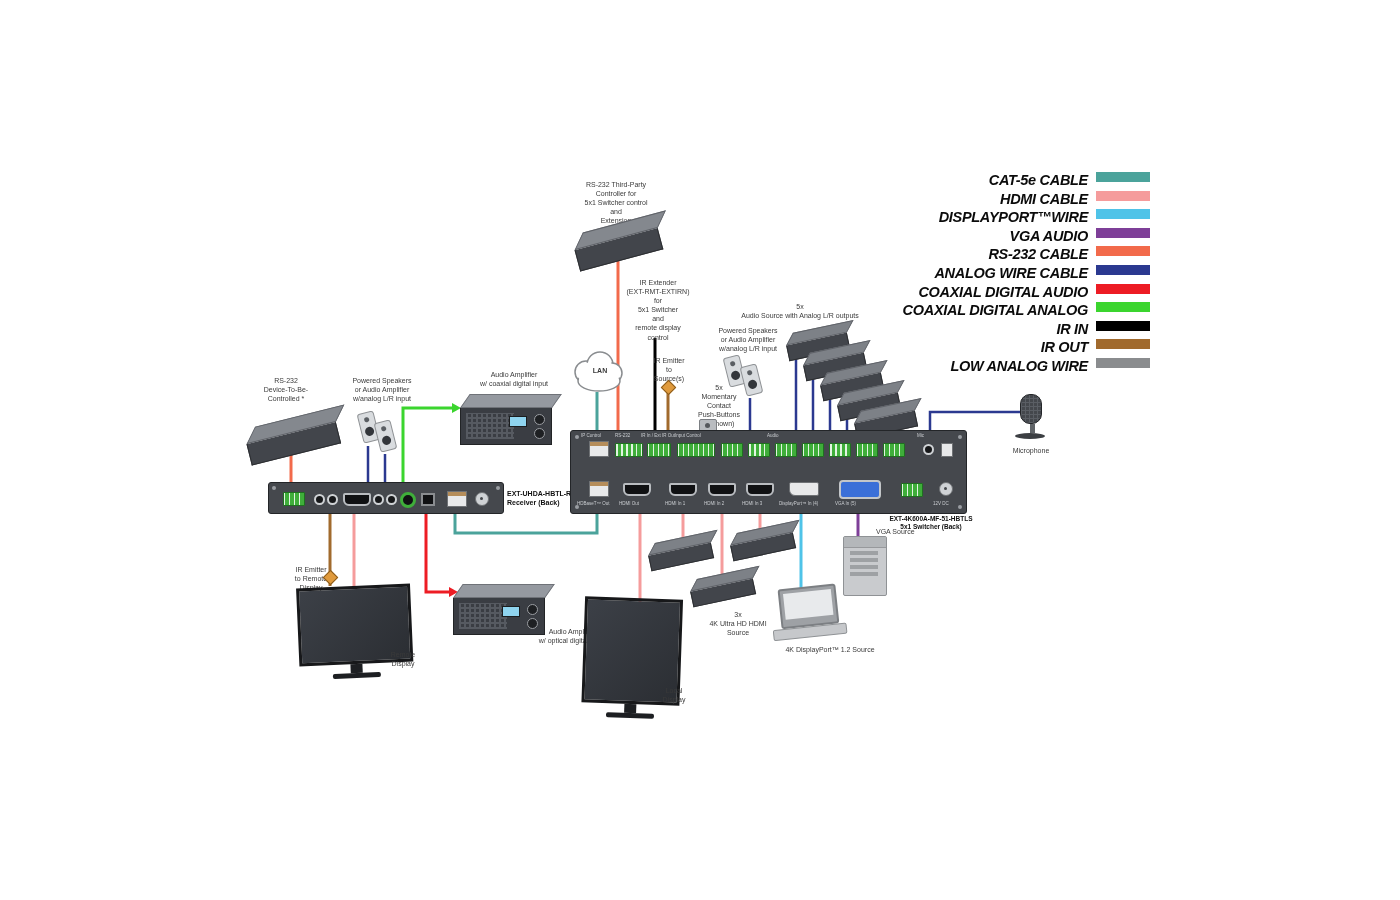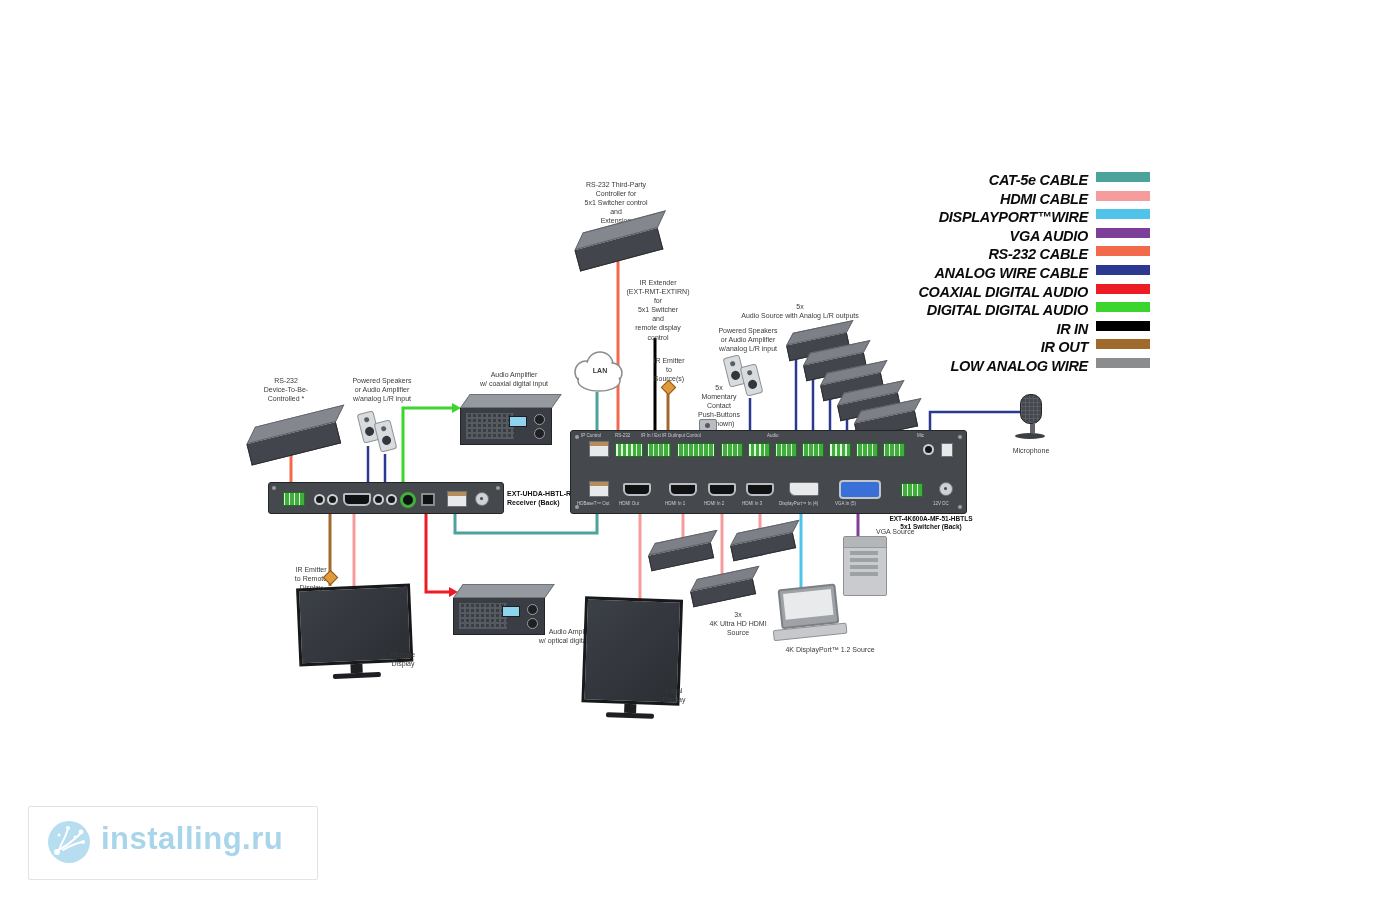--- a/index.html
+++ b/index.html
@@ -168,21 +168,21 @@
       </div>
       <div class="legend-row">
         <span class="legend-label">ANALOG WIRE CABLE</span>
         <span class="legend-swatch" style="background: rgb(43, 57, 144);"></span>
       </div>
       <div class="legend-row">
         <span class="legend-label">COAXIAL DIGITAL AUDIO</span>
         <span class="legend-swatch" style="background: rgb(237, 28, 36);"></span>
       </div>
       <div class="legend-row">
-        <span class="legend-label">DIGITAL DIGITAL AUDIO</span>
+        <span class="legend-label">COAXIAL DIGITAL ANALOG</span>
         <span class="legend-swatch" style="background: rgb(59, 213, 46);"></span>
       </div>
       <div class="legend-row">
         <span class="legend-label">IR IN</span>
         <span class="legend-swatch" style="background: rgb(0, 0, 0);"></span>
       </div>
       <div class="legend-row">
         <span class="legend-label">IR OUT</span>
         <span class="legend-swatch" style="background: rgb(161, 106, 45);"></span>
       </div>
@@ -412,33 +412,14 @@
 
   <div class="tower" style="left:843px;top:536px;">
     <div class="tower-top"></div>
     <div class="tower-slot"></div>
     <div class="tower-slot"></div>
     <div class="tower-slot"></div>
     <div class="tower-slot"></div>
   </div>
   <div class="lbl left" style="left:876px;top:527px;width:46px;">VGA Source</div>
 
-  <div id="wm-card">
-    <svg id="wm-logo" width="44" height="44">
-      <circle cx="22" cy="22" r="21" fill="#b7ddf1"></circle>
-      <g stroke="#ffffff" stroke-width="2" fill="none" stroke-linecap="round">
-        <path d="M9,31 Q21,26 34,13"></path>
-        <path d="M13,27 Q18,18 21,9"></path>
-        <path d="M16,30 Q26,24 35,22"></path>
-      </g>
-      <g fill="#ffffff">
-        <circle cx="34" cy="12" r="2.4"></circle>
-          <circle cx="21" cy="8" r="2"></circle>
-        <circle cx="36" cy="22" r="2"></circle>
-          <circle cx="28" cy="17" r="1.5"></circle>
-        <circle cx="12" cy="15" r="1.5"></circle>
-          <circle cx="10" cy="32" r="3"></circle>
-      </g>
-    </svg>
-    <div id="wm-text">installing.ru</div>
-  </div>
 
 </div>
 
 </body></html>

